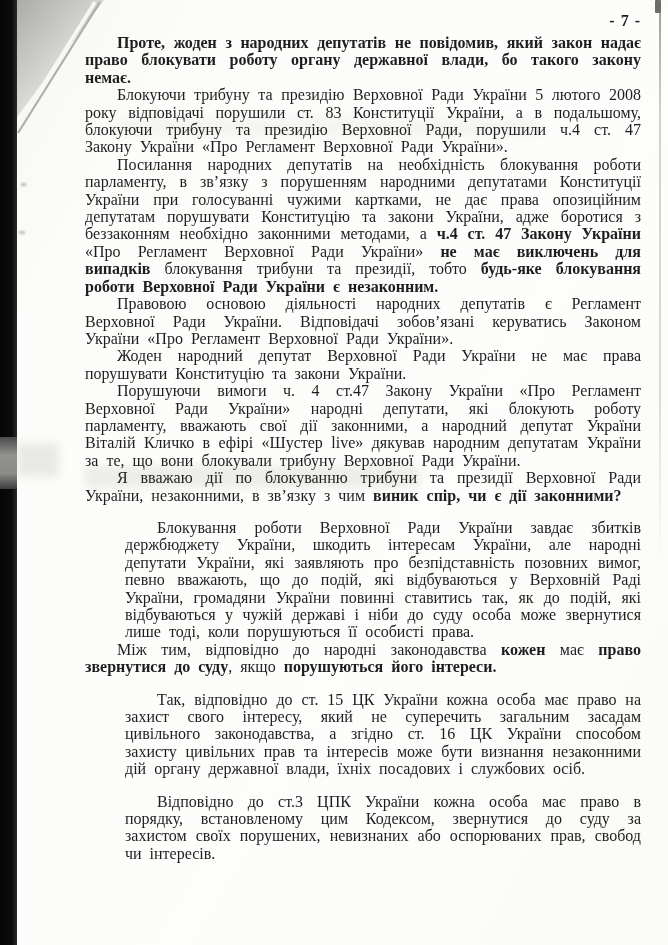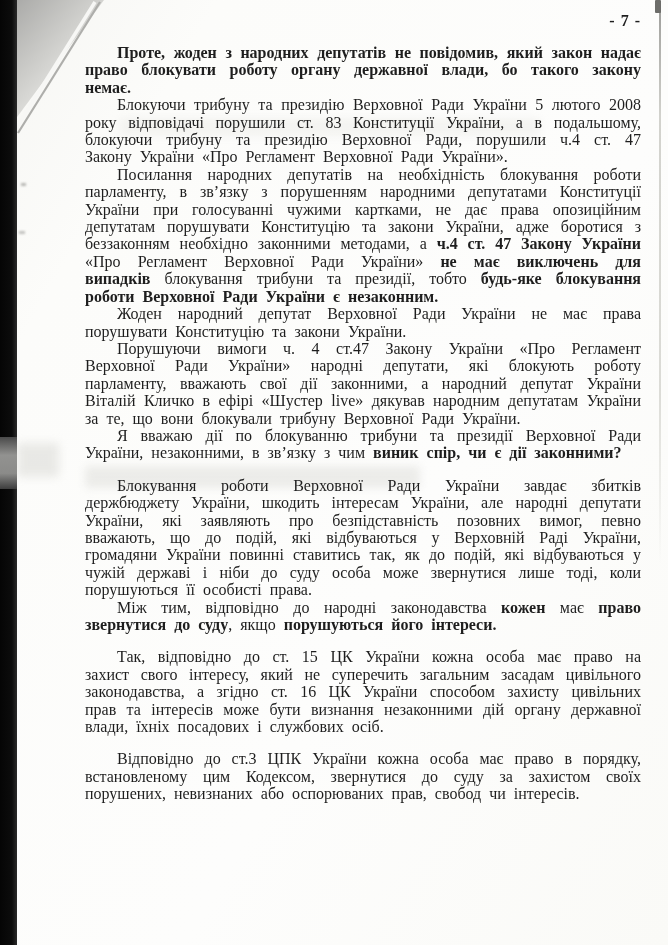--- a/index.html
+++ b/index.html
@@ -58,32 +58,32 @@
     background: #e3e3df; opacity: .35; filter: blur(4px); z-index: 1;
   }
   
   .page-number {
     position: absolute; left: 85px; top: 12px; width: 556px;
     text-align: right;
     font-size: 16px; font-weight: bold; letter-spacing: 1px;
     color: var(--text); z-index: 3;
   }
   .doc-body {
-    position: absolute; left: 85px; top: 44px; width: 556px;
+    position: absolute; left: 85px; top: 34px; width: 556px;
     color: var(--text);
     font-size: 16px; line-height: 17.4px;
     text-align: justify;
     word-spacing: 4px;
     z-index: 3;
   }
   .doc-body p.para {
     margin: 0;
     text-indent: 32px;
   }
-  .doc-body p.para.gap { margin-top: 15px; }
+  .doc-body p.para.gap { margin-top: 15px; margin-left: 40px; }
   .doc-body span.b { font-weight: bold; }
   .doc-body span.u { text-decoration-thickness: 1.5px; text-underline-offset: 2px; }
 </style>
 </head>
 <body>
 
 <div class="page">
 
   <div class="corner-wedge">
     <svg width="120" height="145" viewBox="0 0 120 145" xmlns="http://www.w3.org/2000/svg">
@@ -110,20 +110,21 @@
   <div class="right-mark"></div>
   <div class="text-smudge-1"></div>
   <div class="text-smudge-2"></div>
 
   <div class="page-number">- 7 -</div>
 
   <div class="doc-body">
       <p class="para"><span class="b">Проте, жоден з народних депутатів не повідомив, який закон надає право блокувати роботу органу державної влади, бо такого закону немає.</span></p>
       <p class="para"><span>Блокуючи трибуну та президію Верховної Ради України 5 лютого 2008 року відповідачі порушили ст. 83 Конституції України, а в подальшому, блокуючи трибуну та президію Верховної Ради, порушили ч.4 ст. 47 Закону України «Про Регламент Верховної Ради України».</span></p>
       <p class="para"><span>Посилання народних депутатів на необхідність блокування роботи парламенту, в зв’язку з порушенням народними депутатами Конституції України при голосуванні чужими картками, не дає права опозиційним депутатам порушувати Конституцію та закони України, адже боротися з беззаконням необхідно законними методами, а </span><span class="b">ч.4 ст. 47 Закону України</span><span> «Про Регламент Верховної Ради України» </span><span class="b">не має виключень для випадків</span><span> блокування трибуни та президії, тобто </span><span class="b">будь-яке блокування роботи Верховної Ради України є незаконним.</span></p>
+      <p class="para"><span>Правовою основою діяльності народних депутатів є Регламент Верховної Ради України. Відповідачі зобов’язані керуватись Законом України «Про Регламент Верховної Ради України».</span></p>
       <p class="para"><span>Жоден народний депутат Верховної Ради України не має права порушувати Конституцію та закони України.</span></p>
       <p class="para"><span>Порушуючи вимоги ч. 4 ст.47 Закону України «Про Регламент Верховної Ради України» народні депутати, які блокують роботу парламенту, вважають свої дії законними, а народний депутат України Віталій Кличко в ефірі «Шустер live» дякував народним депутатам України за те, що вони блокували трибуну Верховної Ради України.</span></p>
       <p class="para"><span>Я вважаю дії по блокуванню трибуни та президії Верховної Ради України, незаконними, в зв’язку з чим </span><span class="b">виник спір, чи є дії законними?</span></p>
       <p class="para gap"><span>Блокування роботи Верховної Ради України завдає збитків держбюджету України, шкодить інтересам України, але народні депутати України, які заявляють про безпідставність позовних вимог, певно вважають, що до подій, які відбуваються у Верховній Раді України, громадяни України повинні ставитись так, як до подій, які відбуваються у чужій державі і ніби до суду особа може звернутися лише тоді, коли порушуються її особисті права.</span></p>
       <p class="para"><span>Між тим, відповідно до народні законодавства </span><span class="b">кожен</span><span> має </span><span class="b">право звернутися до суду</span><span>, якщо </span><span class="b">порушуються його </span><span class="b u">інтереси.</span></p>
       <p class="para gap"><span>Так, відповідно до ст. 15 ЦК України кожна особа має право на захист свого інтересу, який не суперечить загальним засадам цивільного законодавства, а згідно ст. 16 ЦК України способом захисту цивільних прав та інтересів може бути визнання незаконними дій органу державної влади, їхніх посадових і службових осіб.</span></p>
       <p class="para gap"><span>Відповідно до ст.3 ЦПК України кожна особа має право в порядку, встановленому цим Кодексом, звернутися до суду за захистом своїх порушених, невизнаних або оспорюваних прав, свобод чи інтересів.</span></p>
     </div>
 
 </div>

